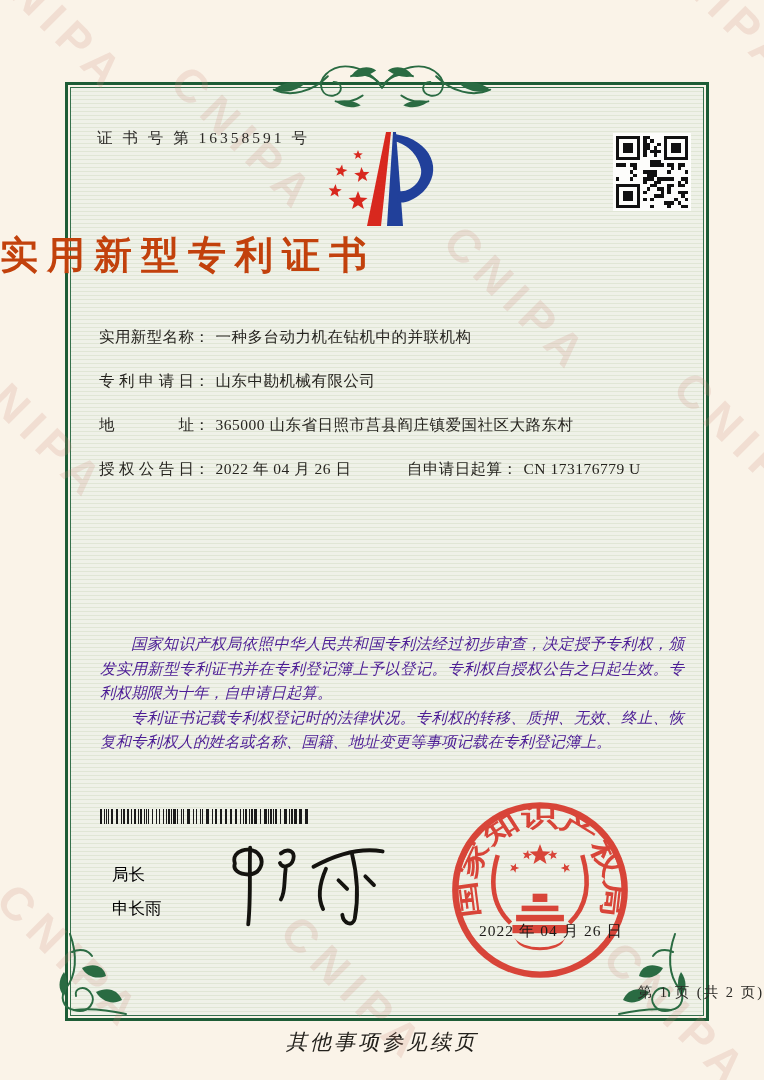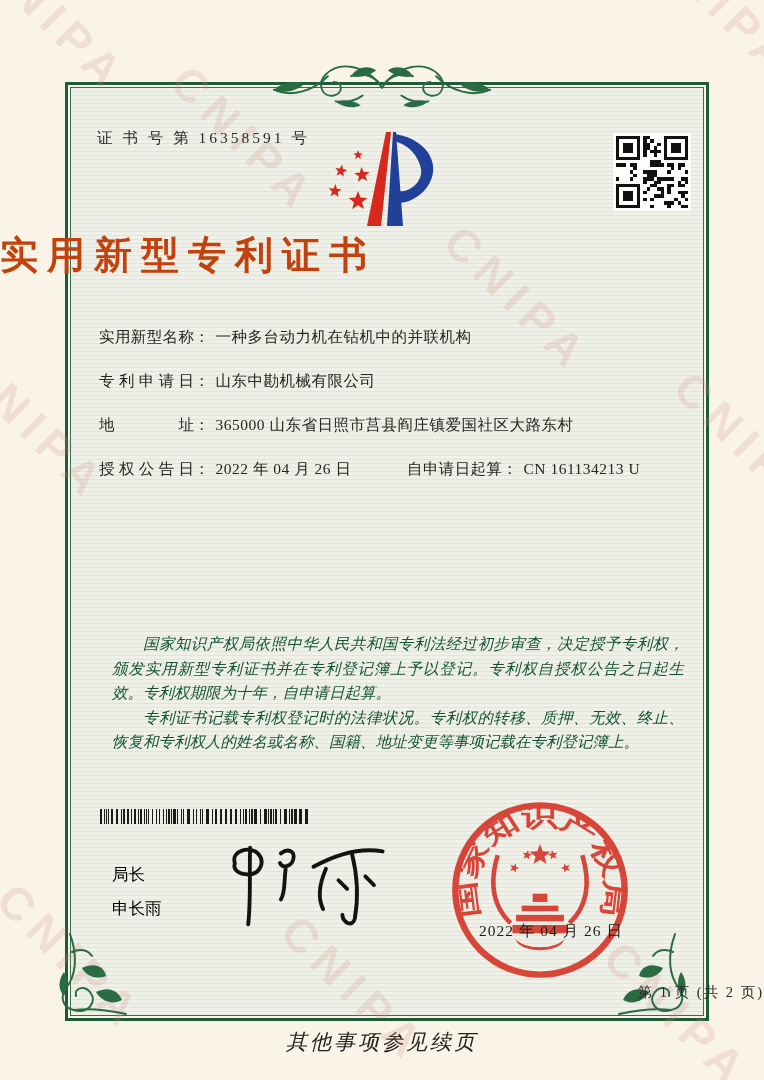--- a/index.html
+++ b/index.html
@@ -31,21 +31,21 @@
   .fields{position:absolute;left:99px;top:327px;right:68px;font-size:15.5px;}
   .frow{margin-bottom:24px;line-height:20px;white-space:nowrap;}
   .flabel{display:inline-block;width:95px;text-align:justify;text-align-last:justify;vertical-align:top;}
   .fsep{display:inline-block;margin-right:6px;}
   .fvalue{letter-spacing:0.5px;}
   .frow-double{display:flex;gap:21px;}
   .fgroup-left{width:287px;white-space:nowrap;}
   .fgroup-right{white-space:nowrap;}
   .flabel-sm{display:inline-block;width:95px;text-align:justify;text-align-last:justify;}
 
-  .paras{position:absolute;left:100px;right:80px;top:632px;font-size:15.5px;line-height:24.6px;font-style:italic;color:#14532d;text-align:justify;margin-left:12px;}
+  .paras{position:absolute;left:100px;right:80px;top:632px;font-size:15.5px;line-height:24.6px;font-style:italic;color:#4c1d95;text-align:justify;}
   .paras p{margin:0;text-indent:2em;}
 
   .barcode{position:absolute;left:100px;top:809px;}
 
   .issuer{position:absolute;left:112px;top:864px;font-size:16.5px;color:#000000;}
   .issuer-title{margin-bottom:12px;}
   .signature{position:absolute;left:216px;top:838px;}
 
   .seal{position:absolute;left:448px;top:798px;}
   .seal-date{position:absolute;left:479px;top:921px;font-size:15.5px;letter-spacing:1px;color:#1c1b18;white-space:nowrap;}
@@ -255,21 +255,21 @@
         <span class="flabel">专利申请日</span><span class="fsep">：</span><span class="fvalue">山东中勘机械有限公司</span>
       </div>
       <div class="frow">
         <span class="flabel">地址</span><span class="fsep">：</span><span class="fvalue">365000 山东省日照市莒县阎庄镇爱国社区大路东村</span>
       </div>
       <div class="frow frow-double">
         <div class="fgroup-left">
           <span class="flabel-sm">授权公告日</span><span class="fsep">：</span><span class="fvalue">2022 年 04 月 26 日</span>
         </div>
         <div class="fgroup-right">
-          <span class="flabel-sm">自申请日起算</span><span class="fsep">：</span><span class="fvalue">CN 161134213 U</span>
+          <span class="flabel-sm">自申请日起算</span><span class="fsep">：</span><span class="fvalue">CN 173176779 U</span>
         </div>
       </div>
     </div>
 
     <div class="paras">
       <p>国家知识产权局依照中华人民共和国专利法经过初步审查，决定授予专利权，颁发实用新型专利证书并在专利登记簿上予以登记。专利权自授权公告之日起生效。专利权期限为十年，自申请日起算。</p>
       <p>专利证书记载专利权登记时的法律状况。专利权的转移、质押、无效、终止、恢复和专利权人的姓名或名称、国籍、地址变更等事项记载在专利登记簿上。</p>
     </div>
 
     <svg class="barcode" id="barcode-svg" width="212" height="15" viewBox="0 0 212 15" shape-rendering="crispEdges">

